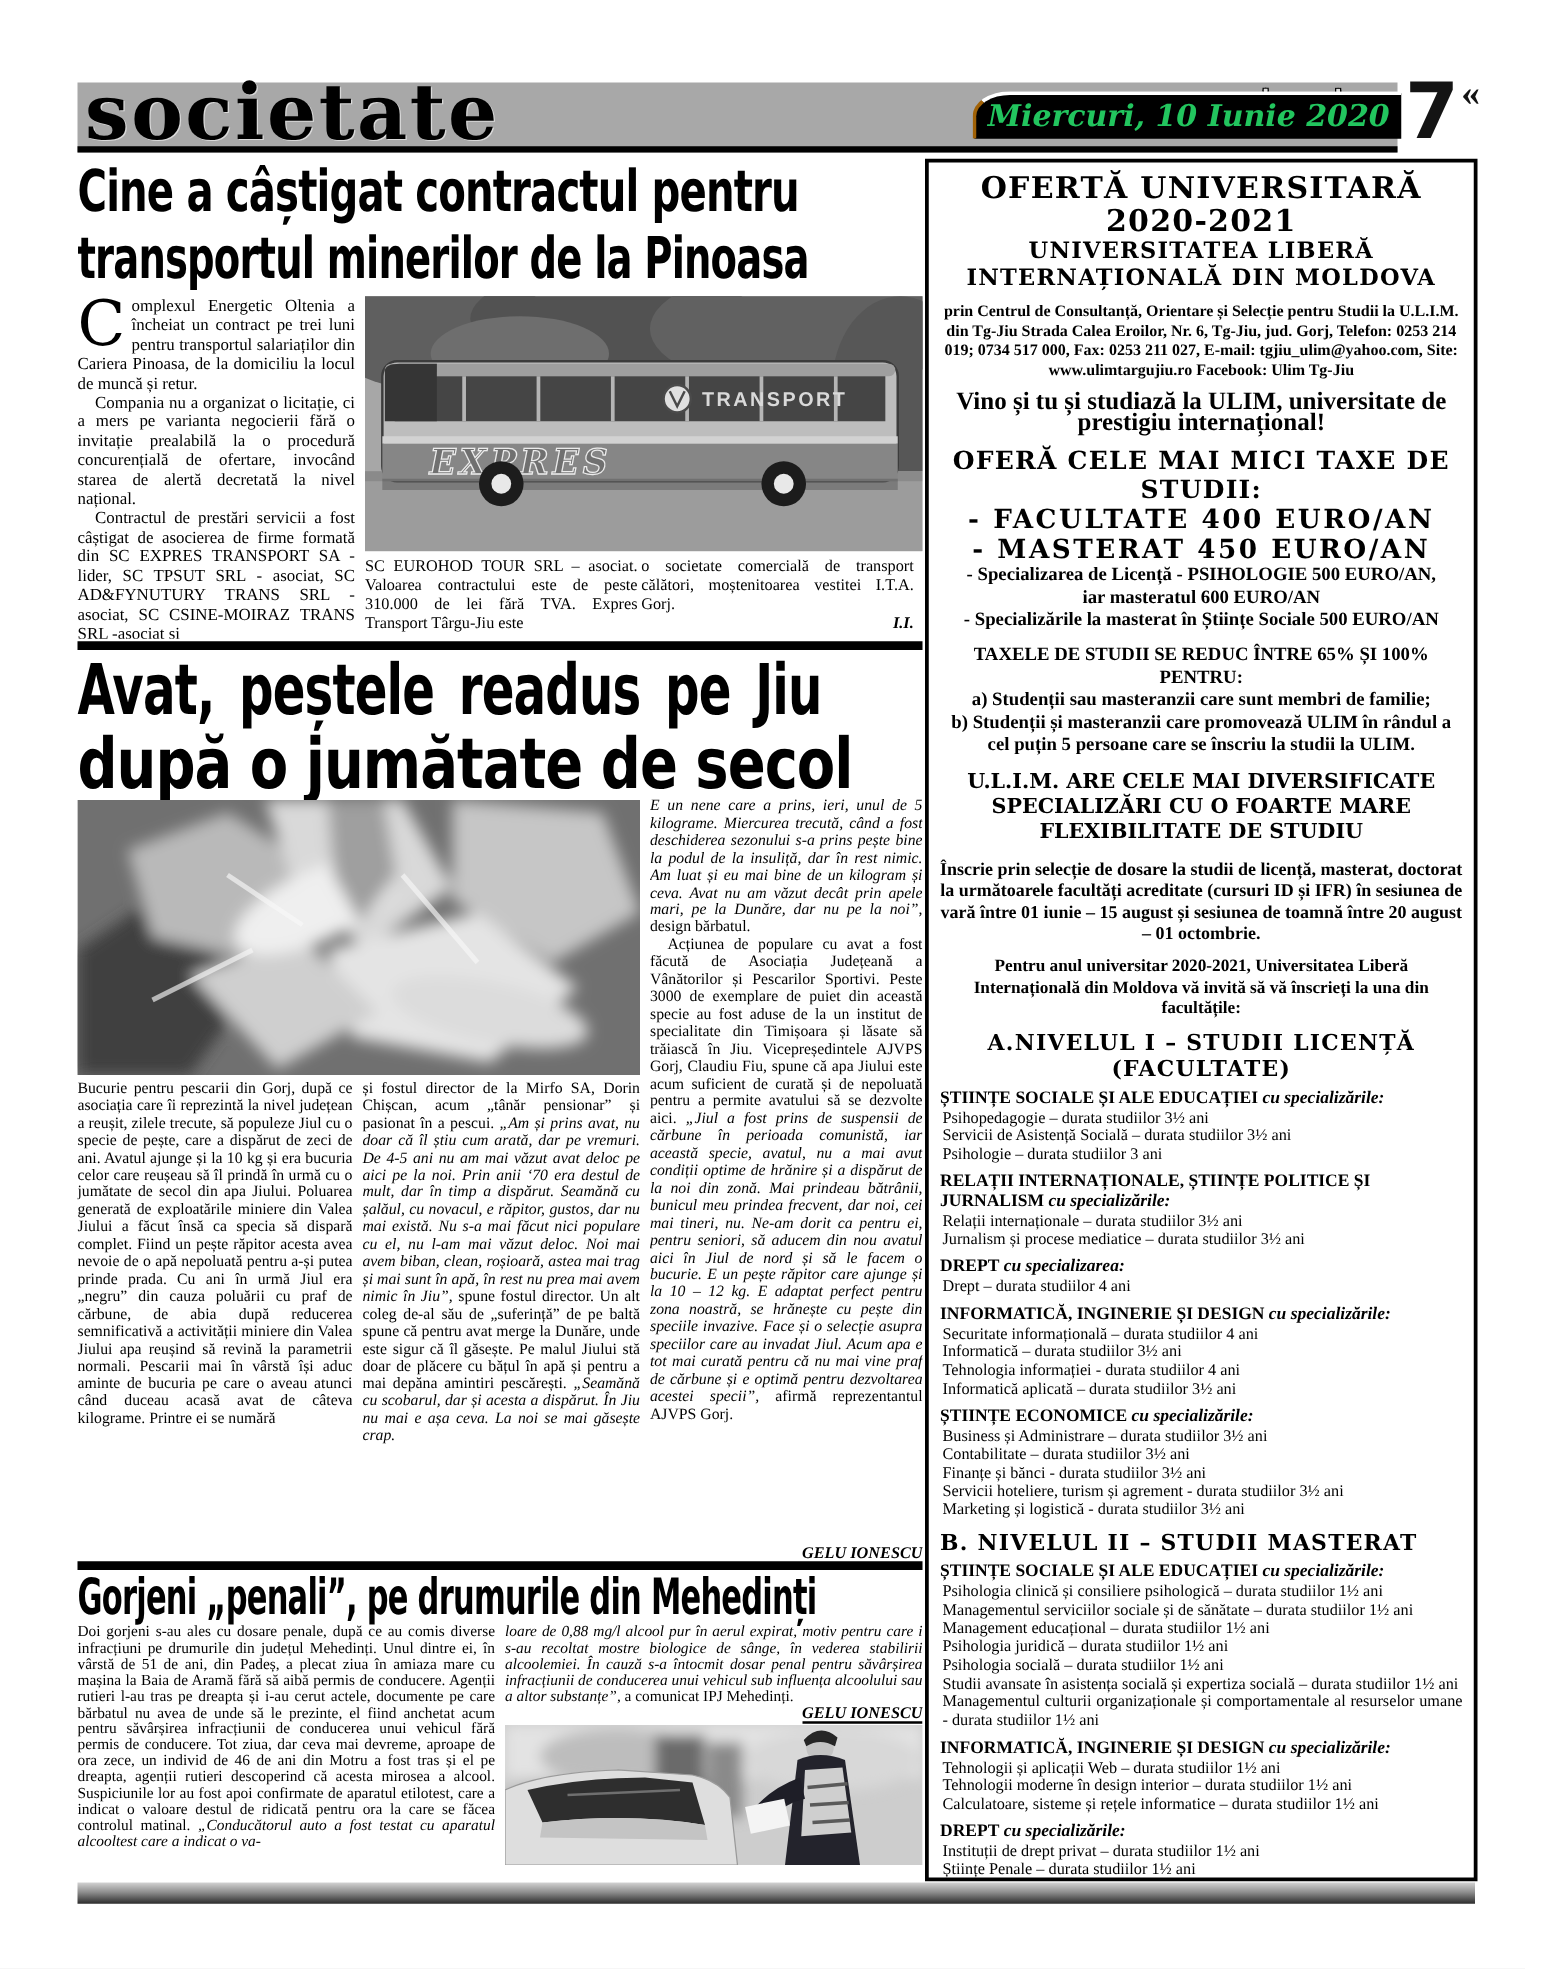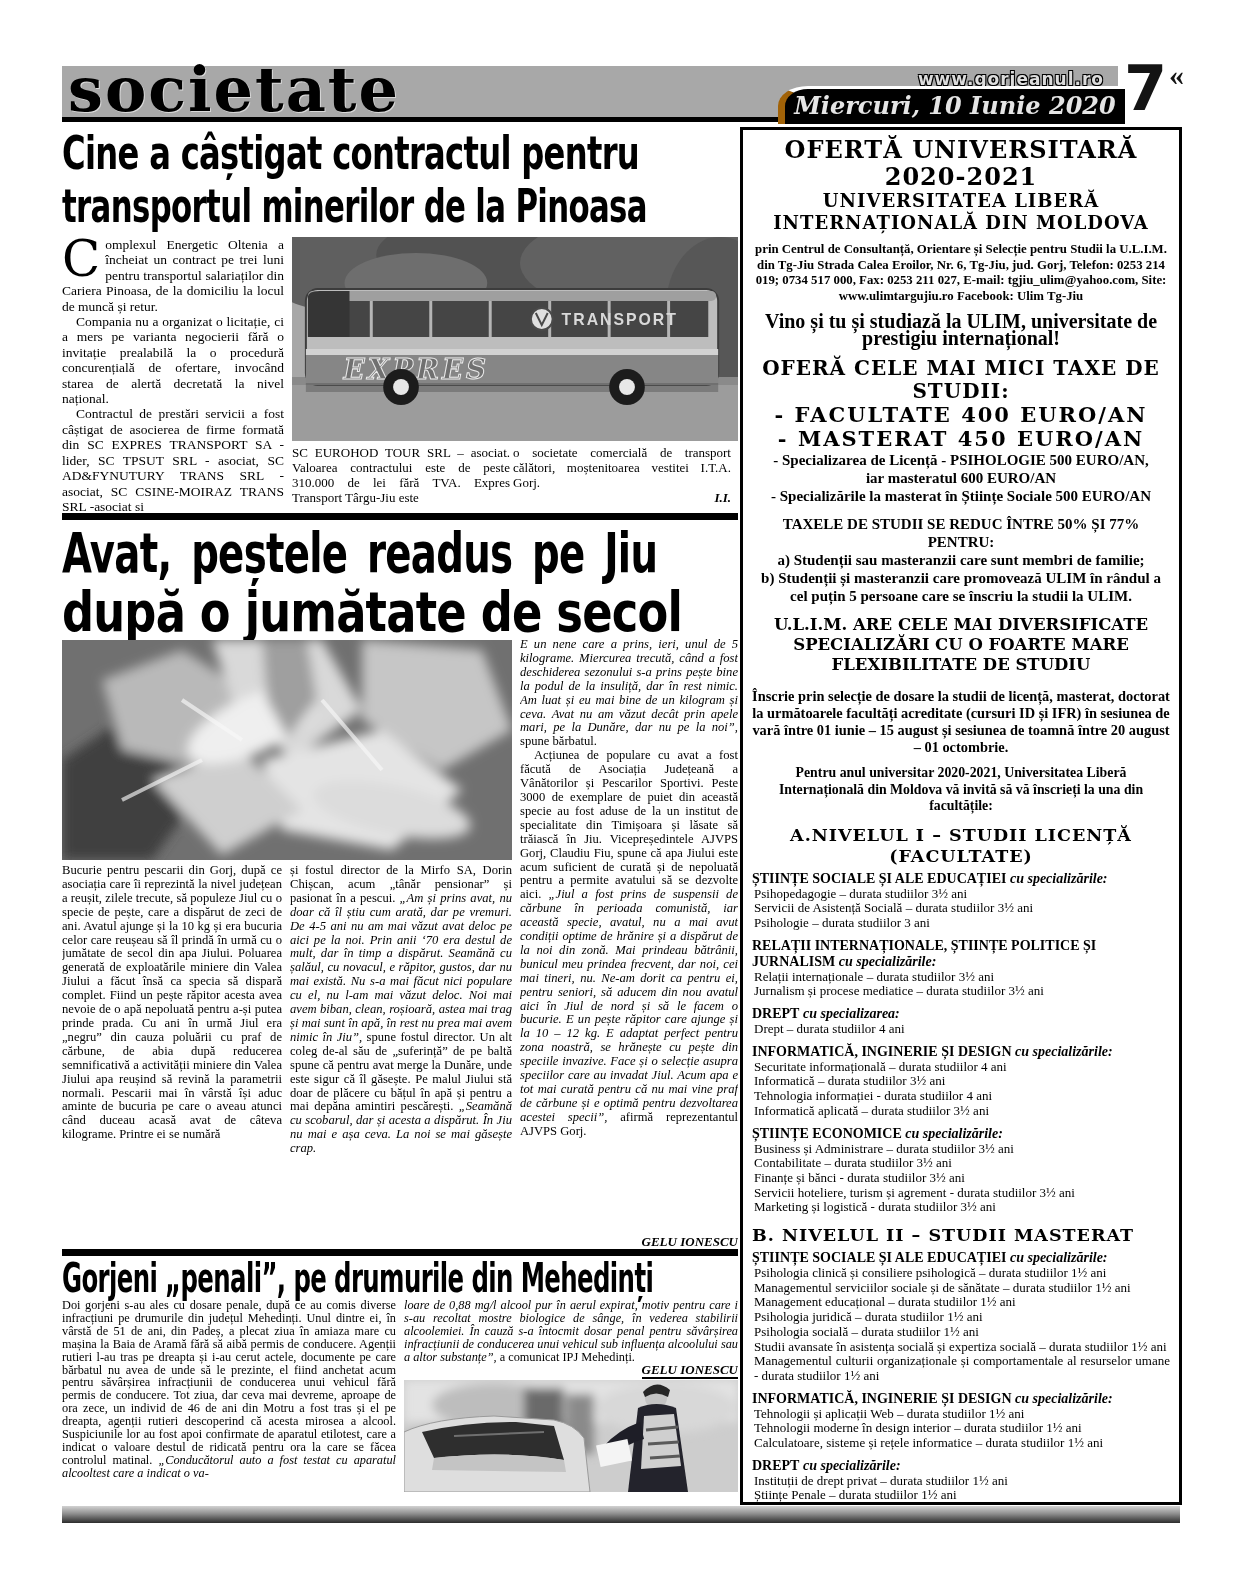--- a/index.html
+++ b/index.html
@@ -9,23 +9,23 @@
   
   .masthead{position:absolute;left:62px;top:66px;width:1118px;height:62px;}
   .mast-gray{position:absolute;left:0;top:0;width:1056px;height:51px;background:#a8a8a8;
              border-bottom:5px solid #000;}
   .societate{position:absolute;left:6px;top:-6px;font-family:"DejaVu Serif",serif;
              font-weight:bold;font-size:62px;line-height:60px;letter-spacing:2px;color:#000;
              text-shadow:1px 1px 0 #d9d9d9;}
   .site{position:absolute;right:14px;top:3px;font-family:"DejaVu Sans",sans-serif;
         font-weight:bold;font-size:17px;letter-spacing:1px;color:#dcdcdc;
         text-shadow:-1px -1px 0 #000,1px -1px 0 #000,-1px 1px 0 #000,1px 1px 0 #000;}
-  .date-band{position:absolute;left:716px;top:20px;width:340px;height:35px;background:#000;
-             border-top:3px solid #fff;border-left:7px solid #a16207;border-top-left-radius:30px 20px;
-             color:#e5e5e5;text-align:center;font-family:"DejaVu Serif",serif;font-style:italic;
+  .date-band{position:absolute;left:716px;top:7px;width:340px;height:35px;background:#000;
+             border-top:3px solid #fff;border-left:3px solid #a16207;border-top-left-radius:30px 20px;
+             color:#22c55e;text-align:center;font-family:"DejaVu Serif",serif;font-style:italic;
              font-weight:bold;font-size:24px;line-height:33px;}
   .pageno{position:absolute;left:1062px;top:-8px;width:58px;height:66px;color:#141414;}
   .seven{font-family:"DejaVu Sans",sans-serif;font-weight:800;font-size:62px;line-height:62px;}
   .chev{position:absolute;right:-2px;top:0;font-size:30px;font-weight:bold;}
 
   
   .jtxt{text-align:justify;}
   .q{font-style:italic;}
   .p-ind{text-indent:14px;}
   .byline{font-weight:bold;font-style:italic;text-align:right;font-size:13px;}
@@ -198,21 +198,21 @@
     <div class="a2-col a2-col1 jtxt">
       <p style="margin:0;">Bucurie pentru pescarii din Gorj, după ce asociația care îi reprezintă la nivel județean a reușit, zilele trecute, să populeze Jiul cu o specie de pește, care a dispărut de zeci de ani. Avatul ajunge și la 10 kg și era bucuria celor care reușeau să îl prindă în urmă cu o jumătate de secol din apa Jiului. Poluarea generată de exploatările miniere din Valea Jiului a făcut însă ca specia să dispară complet. Fiind un pește răpitor acesta avea nevoie de o apă nepoluată pentru a-și putea prinde prada. Cu ani în urmă Jiul era „negru” din cauza poluării cu praf de cărbune, de abia după reducerea semnificativă a activității miniere din Valea Jiului apa reușind să revină la parametrii normali. Pescarii mai în vârstă își aduc aminte de bucuria pe care o aveau atunci când duceau acasă avat de câteva kilograme. Printre ei se numără</p>
     </div>
 
     <div class="a2-col a2-col2 jtxt">
       <span>și fostul director de la Mirfo SA, Dorin Chișcan, acum „tânăr pensionar” și pasionat în a pescui. </span><span class="q">„Am și prins avat, nu doar că îl știu cum arată, dar pe vremuri. De 4-5 ani nu am mai văzut avat deloc pe aici pe la noi. Prin anii ‘70 era destul de mult, dar în timp a dispărut. Seamănă cu șalăul, cu novacul, e răpitor, gustos, dar nu mai există. Nu s-a mai făcut nici populare cu el, nu l-am mai văzut deloc. Noi mai avem biban, clean, roșioară, astea mai trag și mai sunt în apă, în rest nu prea mai avem nimic în Jiu”, </span><span>spune fostul director. Un alt coleg de-al său de „suferință” de pe baltă spune că pentru avat merge la Dunăre, unde este sigur că îl găsește. Pe malul Jiului stă doar de plăcere cu bățul în apă și pentru a mai depăna amintiri pescărești. </span><span class="q">„Seamănă cu scobarul, dar și acesta a dispărut. În Jiu nu mai e așa ceva. La noi se mai găsește crap.</span>
     </div>
 
     <div class="a2-col a2-col3">
       <div class="txt jtxt">
-        <p style="margin:0;"><span class="q">E un nene care a prins, ieri, unul de 5 kilograme. Miercurea trecută, când a fost deschiderea sezonului s-a prins pește bine la podul de la insuliță, dar în rest nimic. Am luat și eu mai bine de un kilogram și ceva. Avat nu am văzut decât prin apele mari, pe la Dunăre, dar nu pe la noi”, </span><span>spune bărbatul.</span></p>
+        <p style="margin:0;"><span class="q">E un nene care a prins, ieri, unul de 5 kilograme. Miercurea trecută, când a fost deschiderea sezonului s-a prins pește bine la podul de la insuliță, dar în rest nimic. Am luat și eu mai bine de un kilogram și ceva. Avat nu am văzut decât prin apele mari, pe la Dunăre, dar nu pe la noi”, </span><span>design bărbatul.</span></p>
         <p class="p-ind" style="margin:0;"><span>Acțiunea de populare cu avat a fost făcută de Asociația Județeană a Vânătorilor și Pescarilor Sportivi. Peste 3000 de exemplare de puiet din această specie au fost aduse de la un institut de specialitate din Timișoara și lăsate să trăiască în Jiu. Vicepreședintele AJVPS Gorj, Claudiu Fiu, spune că apa Jiului este acum suficient de curată și de nepoluată pentru a permite avatului să se dezvolte aici. </span><span class="q">„Jiul a fost prins de suspensii de cărbune în perioada comunistă, iar această specie, avatul, nu a mai avut condiții optime de hrănire și a dispărut de la noi din zonă. Mai prindeau bătrânii, bunicul meu prindea frecvent, dar noi, cei mai tineri, nu. Ne-am dorit ca pentru ei, pentru seniori, să aducem din nou avatul aici în Jiul de nord și să le facem o bucurie. E un pește răpitor care ajunge și la 10 – 12 kg. E adaptat perfect pentru zona noastră, se hrănește cu pește din speciile invazive. Face și o selecție asupra speciilor care au invadat Jiul. Acum apa e tot mai curată pentru că nu mai vine praf de cărbune și e optimă pentru dezvoltarea acestei specii”, </span><span>afirmă reprezentantul AJVPS Gorj.</span></p>
       </div>
       <div class="byline"><span class="u">GELU IONESCU</span></div>
     </div>
 
     <div class="xrule rule2"></div>
 
     <h1 class="a3-head">
       <span class="hl-line hl-a3">Gorjeni „penali”, pe drumurile din Mehedinți</span>
     </h1>
@@ -266,21 +266,21 @@
     <div class="ad-sub">UNIVERSITATEA LIBERĂ</div>
     <div class="ad-sub">INTERNAȚIONALĂ DIN MOLDOVA</div>
     <p class="ad-contact">prin Centrul de Consultanță, Orientare și Selecție pentru Studii la U.L.I.M. din Tg-Jiu Strada Calea Eroilor, Nr. 6, Tg-Jiu, jud. Gorj, Telefon: 0253 214 019; 0734 517 000,  Fax: 0253 211 027, E-mail: tgjiu_ulim@yahoo.com, Site: www.ulimtargujiu.ro Facebook: Ulim Tg-Jiu</p>
     <p class="ad-slogan">Vino și tu și studiază la ULIM, universitate de prestigiu internațional!</p>
     <div class="ad-fees-title">OFERĂ CELE MAI MICI TAXE DE STUDII:</div>
     <div class="ad-fee-big">- FACULTATE 400 EURO/AN</div>
     <div class="ad-fee-big">- MASTERAT 450 EURO/AN</div>
     <div class="ad-fee-sub">- Specializarea de Licență - PSIHOLOGIE 500 EURO/AN,</div>
     <div class="ad-fee-sub">iar masteratul 600 EURO/AN</div>
     <div class="ad-fee-sub">- Specializările la masterat în Științe Sociale 500 EURO/AN</div>
-    <p class="ad-taxe-title">TAXELE DE STUDII SE REDUC ÎNTRE 50% ȘI 77% PENTRU:</p>
+    <p class="ad-taxe-title">TAXELE DE STUDII SE REDUC ÎNTRE 65% ȘI 100% PENTRU:</p>
     <p class="ad-taxe">a) Studenții sau masteranzii care sunt membri de familie;</p>
     <p class="ad-taxe">b) Studenții și masteranzii care promovează ULIM în rândul a cel puțin 5 persoane care se înscriu la studii la ULIM.</p>
     <p class="ad-ulim">U.L.I.M. ARE CELE MAI DIVERSIFICATE SPECIALIZĂRI CU O FOARTE MARE FLEXIBILITATE DE STUDIU</p>
     <p class="ad-enroll">Înscrie prin selecție de dosare la studii de licență, masterat, doctorat la următoarele facultăți acreditate (cursuri ID și IFR) în sesiunea de vară între 01 iunie – 15 august și sesiunea de toamnă între 20 august – 01 octombrie.</p>
     <p class="ad-invite">Pentru anul universitar 2020-2021, Universitatea Liberă Internațională din Moldova vă invită să vă înscrieți la una din facultățile:</p>
     <h3 class="ad-level">A.NIVELUL I – STUDII LICENȚĂ (FACULTATE)</h3>
     <div id="licenta-sections">
         <div class="ad-section">
           <div class="ad-sec-head"><span class="ad-sec-name">ȘTIINȚE SOCIALE ȘI ALE EDUCAȚIEI</span><span class="ad-sec-qual"> cu specializările:</span></div>
           <div class="ad-item">Psihopedagogie – durata studiilor 3½ ani</div>

